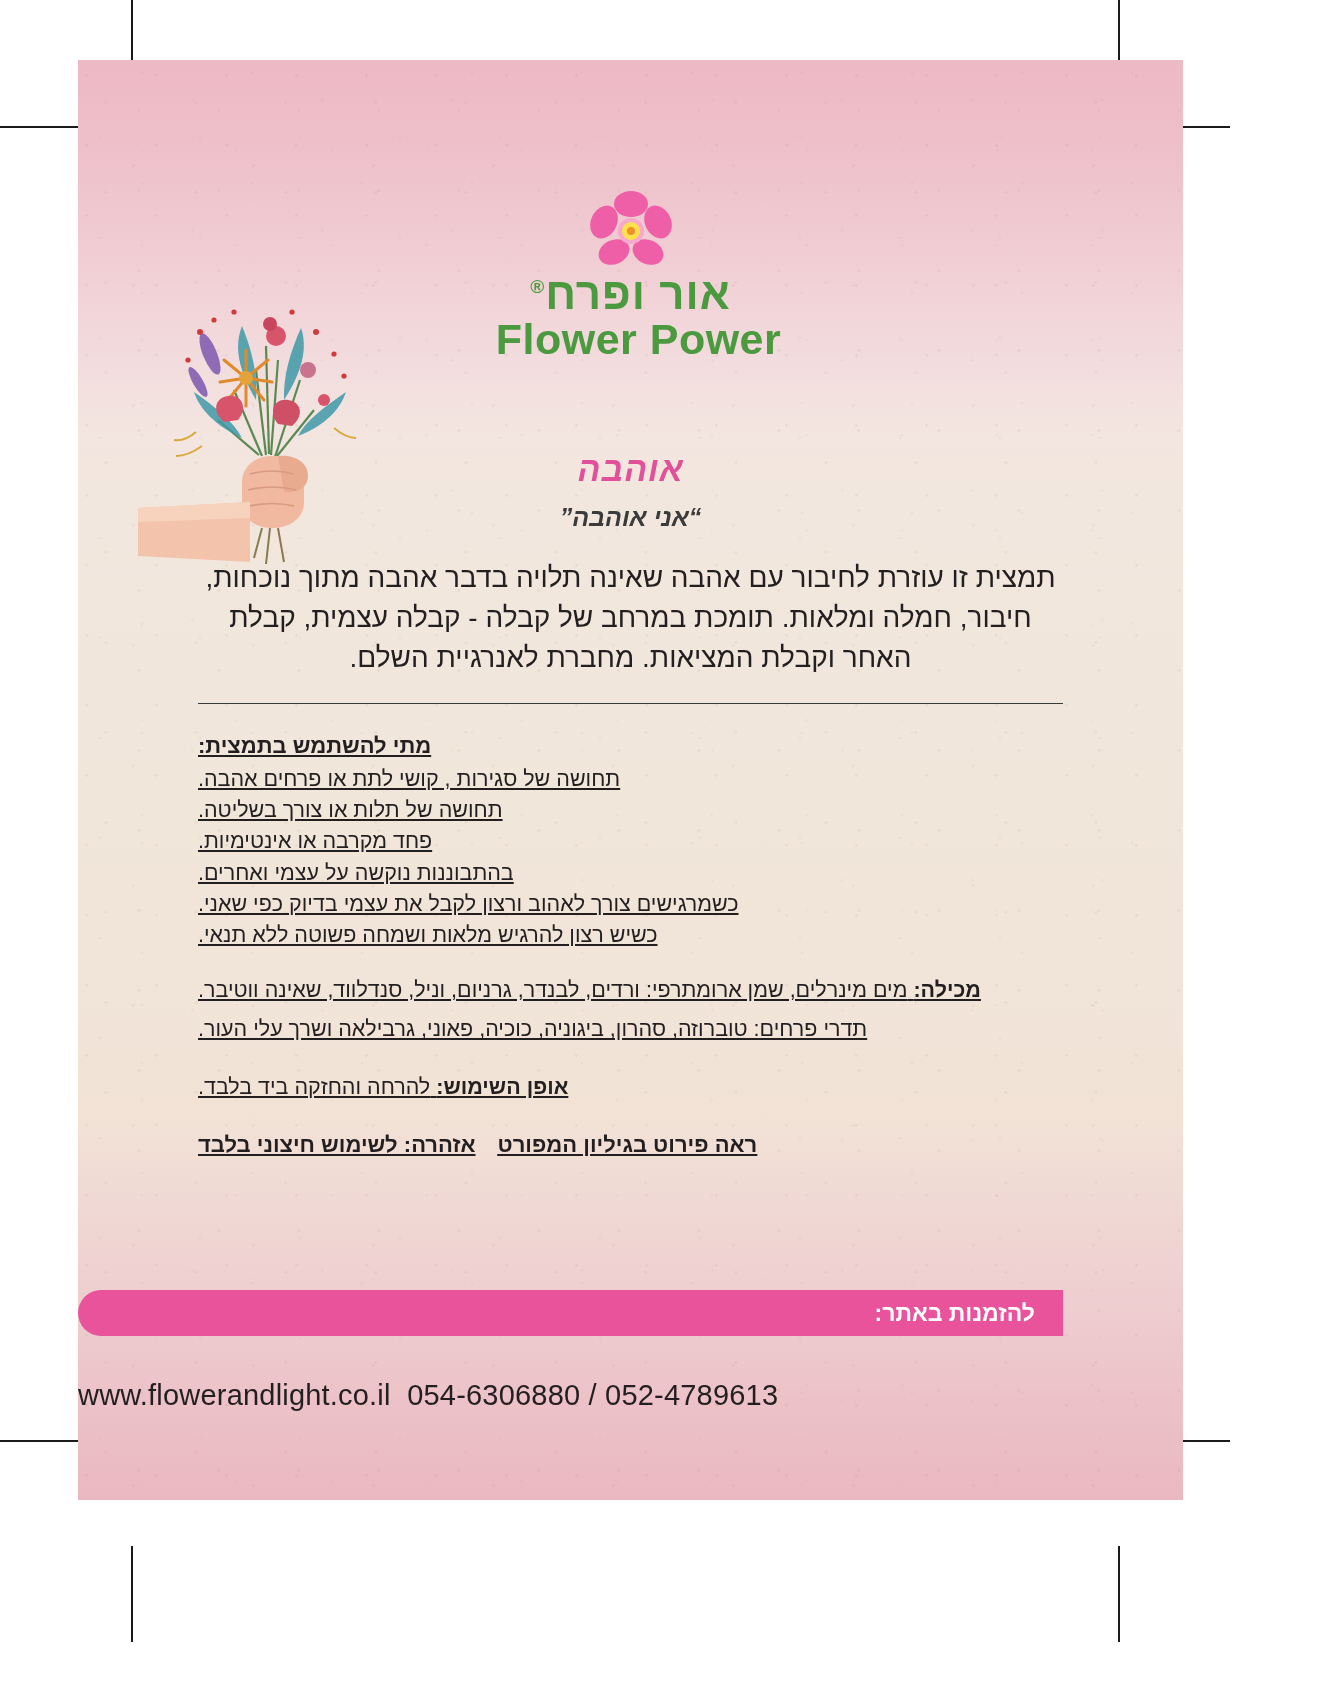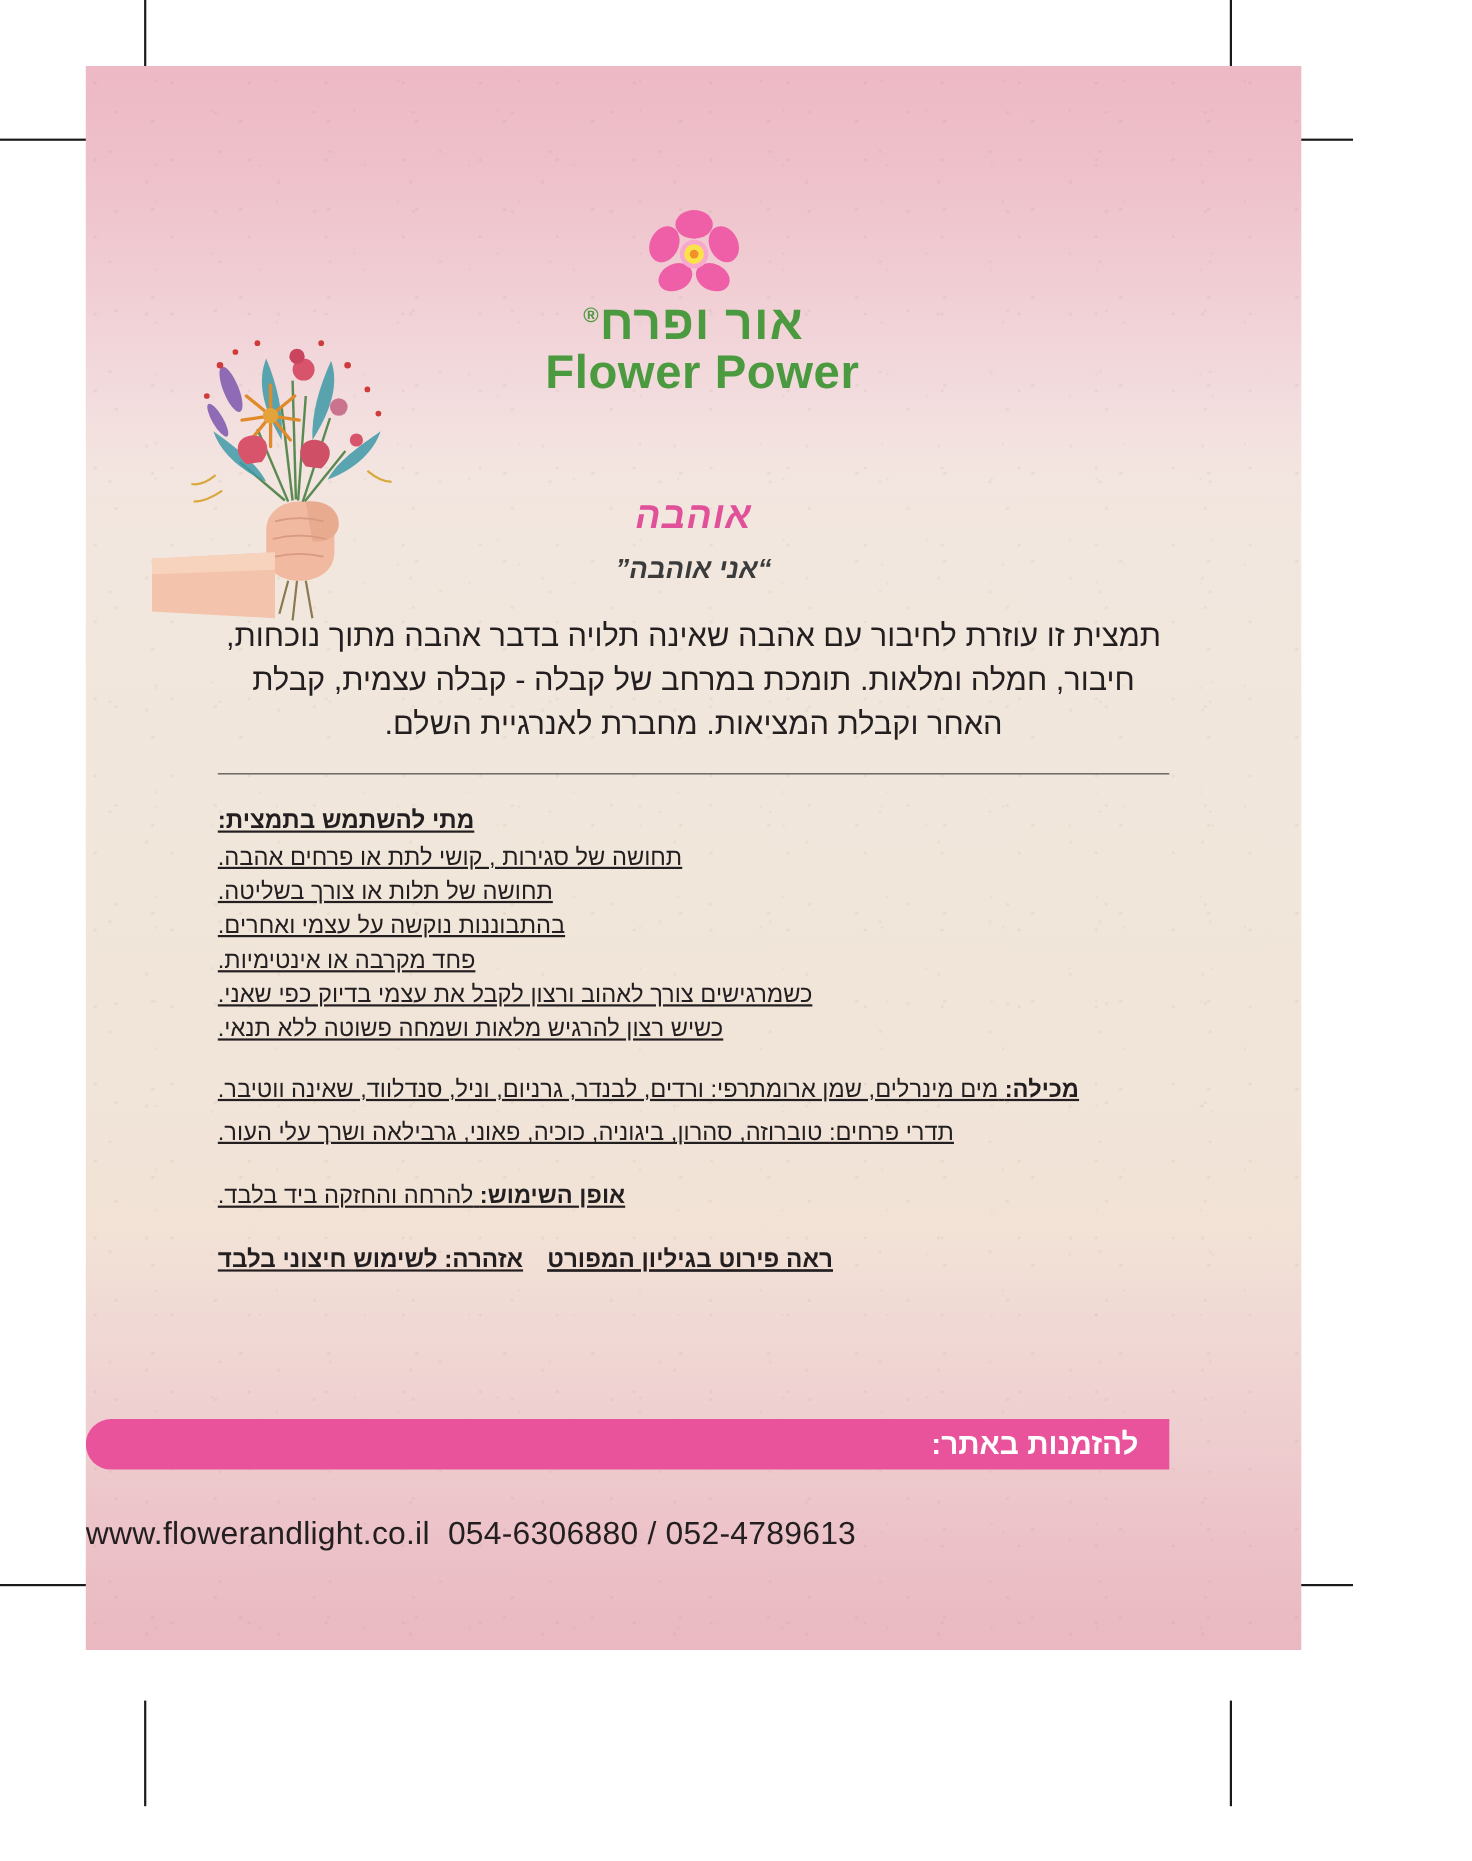--- a/index.html
+++ b/index.html
@@ -195,21 +195,21 @@
     border-top-left-radius: 23px;
     border-bottom-left-radius: 23px;
     display: flex;
     align-items: center;
     justify-content: flex-start;
     padding-right: 28px;
     box-sizing: border-box;
   }
   .order-bar span {
     color: #ffffff;
-    font-size: 27px;
+    font-size: 23px;
     font-weight: bold;
   }
   .footer {
     position: absolute;
     left: 0;
     right: 0;
     bottom: 88px;
     direction: ltr;
     font-size: 29px;
     color: #231f20;
@@ -340,22 +340,22 @@
         <div class="title">אוהבה</div>
         <div class="subtitle">“אני אוהבה”</div>
         <div class="lead">תמצית זו עוזרת לחיבור עם אהבה שאינה תלויה בדבר אהבה מתוך נוכחות, חיבור, חמלה ומלאות. תומכת במרחב של קבלה - קבלה עצמית, קבלת האחר וקבלת המציאות. מחברת לאנרגיית השלם.</div>
         <hr class="rule">
 
         <div class="section">
           <h3>מתי להשתמש בתמצית:</h3>
           <div class="usage-list">
             <div>תחושה של סגירות , קושי לתת או פרחים אהבה.</div>
             <div>תחושה של תלות או צורך בשליטה.</div>
+            <div>פחד מקרבה או אינטימיות.</div>
             <div>בהתבוננות נוקשה על עצמי ואחרים.</div>
-            <div>פחד מקרבה או אינטימיות.</div>
             <div>כשמרגישים צורך לאהוב ורצון לקבל את עצמי בדיוק כפי שאני.</div>
             <div>כשיש רצון להרגיש מלאות ושמחה פשוטה ללא תנאי.</div>
           </div>
 
           <div class="para">
             <b>מכילה:</b>
             <span>מים מינרלים, שמן ארומתרפי: ורדים, לבנדר, גרניום, וניל, סנדלווד, שאינה ווטיבר.</span>
           </div>
           <div class="para">תדרי פרחים: טוברוזה, סהרון, ביגוניה, כוכיה, פאוני, גרבילאה ושרך עלי העור.</div>
 

